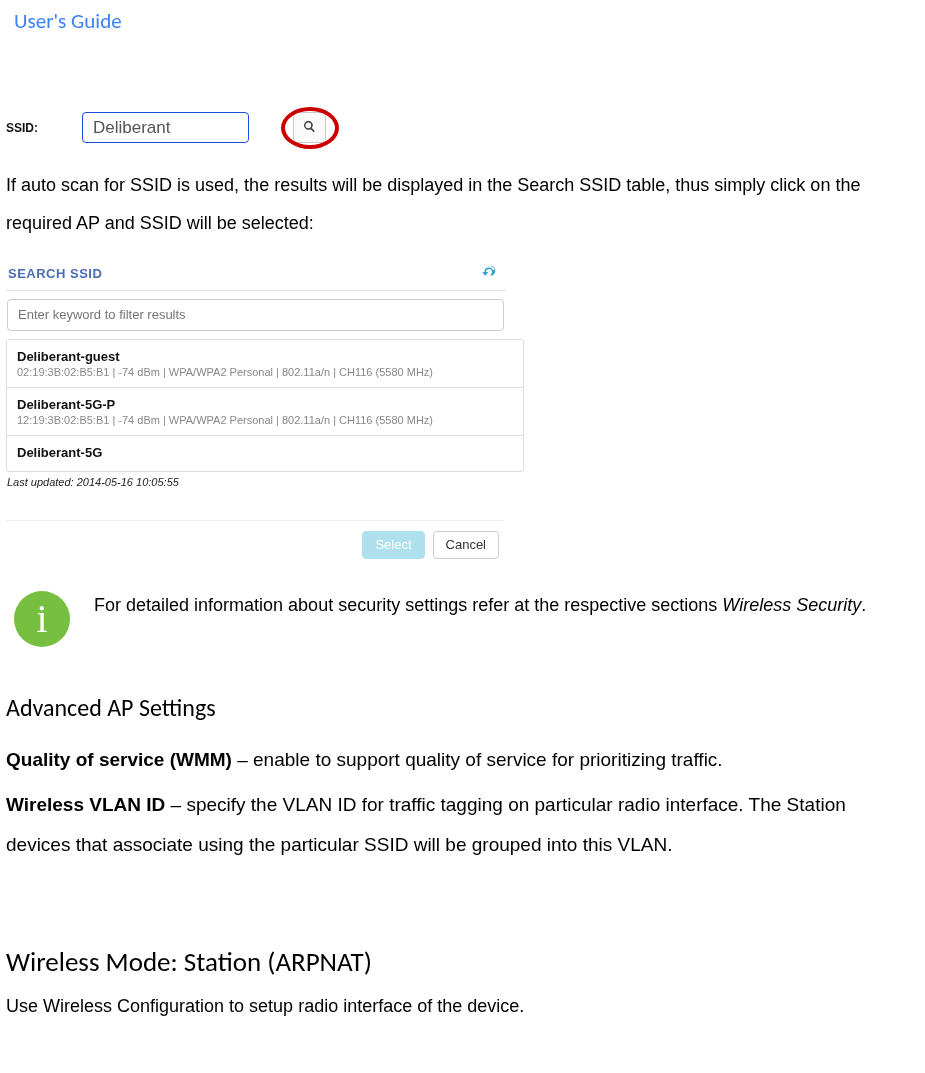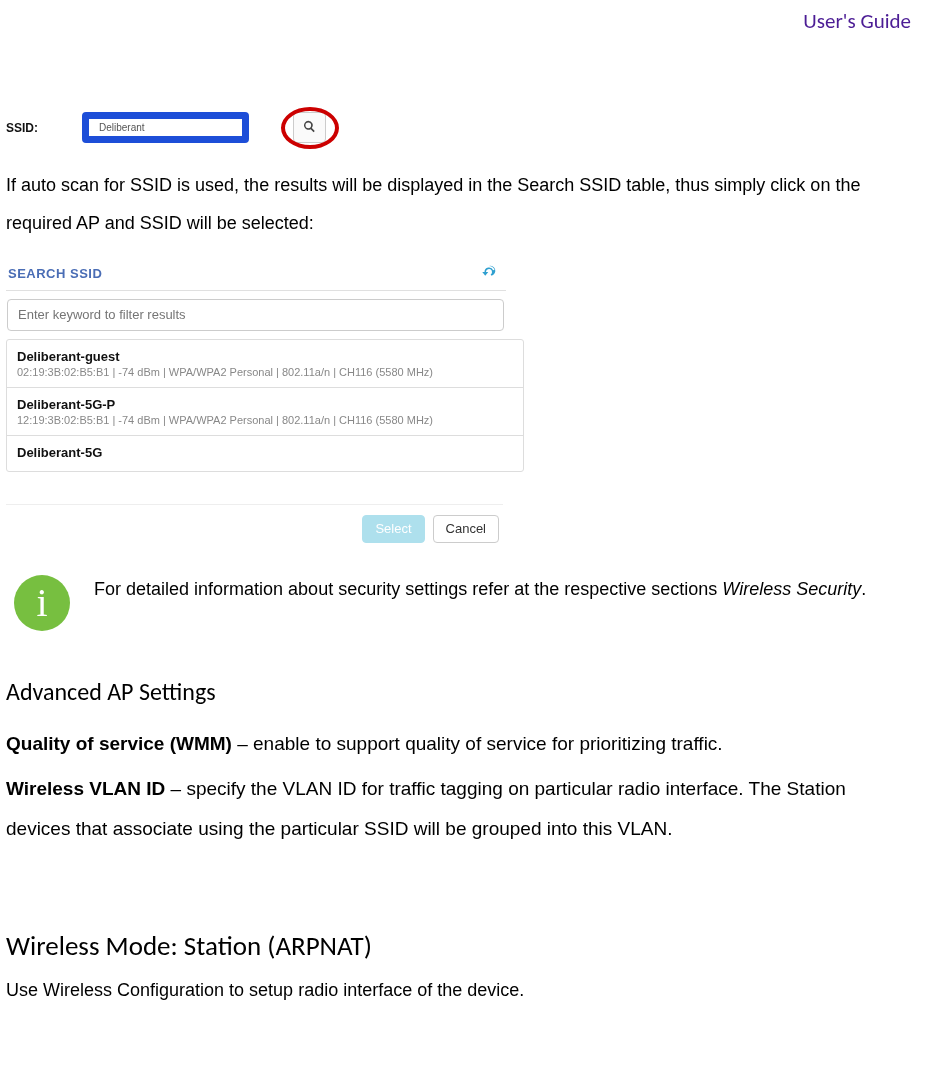--- a/index.html
+++ b/index.html
@@ -4,46 +4,45 @@
 <style>
   * { box-sizing: border-box; margin: 0; padding: 0; }
   body {
     font-family: Arial, Helvetica, sans-serif;
     width: 925px;
     background: #fff;
     color: #000;
     padding: 0;
   }
   .page-header {
-    color: #4c1d95;
+    color: #3b82f6;
     font-size: 21px;
     padding: 8px 14px 8px 14px;
     font-family: Calibri, Arial, sans-serif;
-    text-align: right;
   }
   .ssid-row {
     display: flex;
     align-items: center;
     padding: 70px 0 0 6px;
     position: relative;
     gap: 38px;
   }
   .ssid-label {
     font-size: 12px;
     font-weight: bold;
     color: #111;
     width: 38px;
   }
   .ssid-input {
     width: 167px;
     height: 31px;
-    border: 7px solid #1d4ed8;
+    border: 1px solid #1d4ed8;
     border-radius: 4px;
     padding: 4px 10px;
-    font-size: 10px;
+    font-size: 17px;
     color: #555;
   }
   .search-btn {
     width: 33px;
     height: 31px;
     margin-left: 6px;
     border: 1px solid #ccc;
     border-radius: 4px;
     background: #fafafa;
     display: flex;
@@ -226,20 +225,21 @@
       <div class="result-detail">02:19:3B:02:B5:B1 | -74 dBm | WPA/WPA2 Personal | 802.11a/n | CH116 (5580 MHz)</div>
     </div>
     <div class="result-item">
       <div class="result-name">Deliberant-5G-P</div>
       <div class="result-detail">12:19:3B:02:B5:B1 | -74 dBm | WPA/WPA2 Personal | 802.11a/n | CH116 (5580 MHz)</div>
     </div>
     <div class="result-item">
       <div class="result-name">Deliberant-5G</div>
     </div>
   </div>
+  <div class="last-updated">Last updated: 2014-05-16 10:05:55</div>
   <div class="panel-footer">
     <button class="btn btn-primary">Select</button>
     <button class="btn btn-default">Cancel</button>
   </div>
 </div>
 
 <div class="info-row">
   <div class="info-icon">i</div>
   <div class="info-text">
     <span>For detailed information about security settings refer at the respective sections </span><span class="ital">Wireless Security</span><span>.</span>

